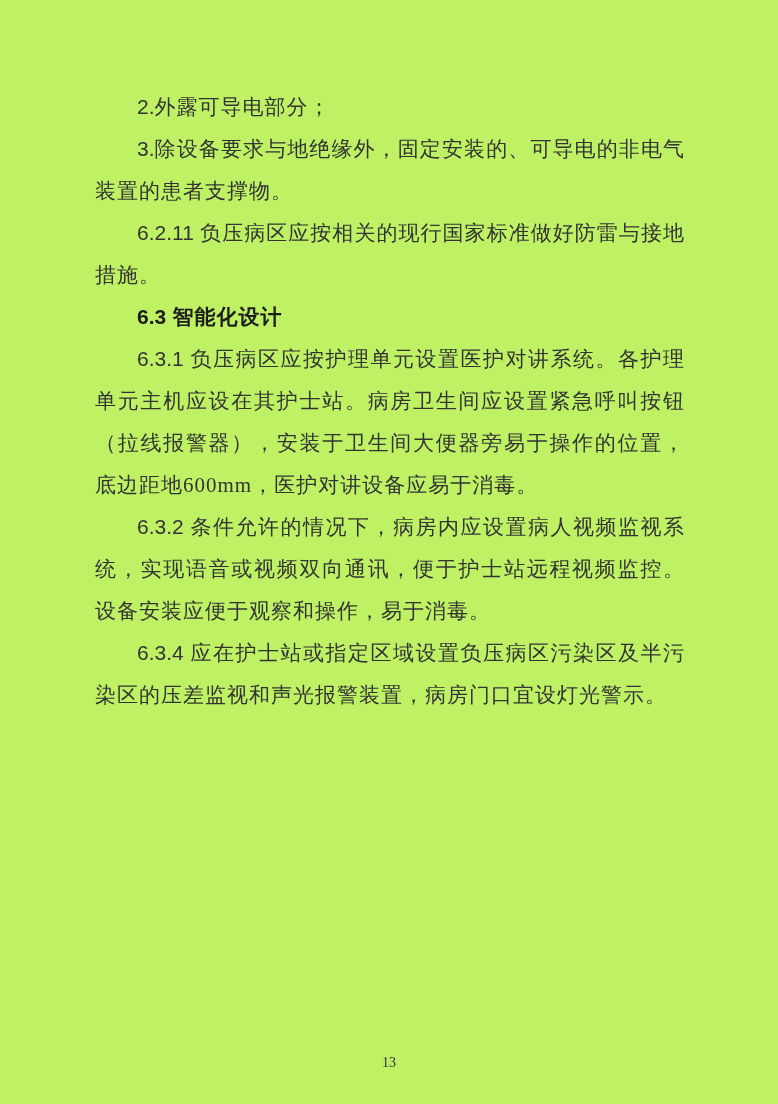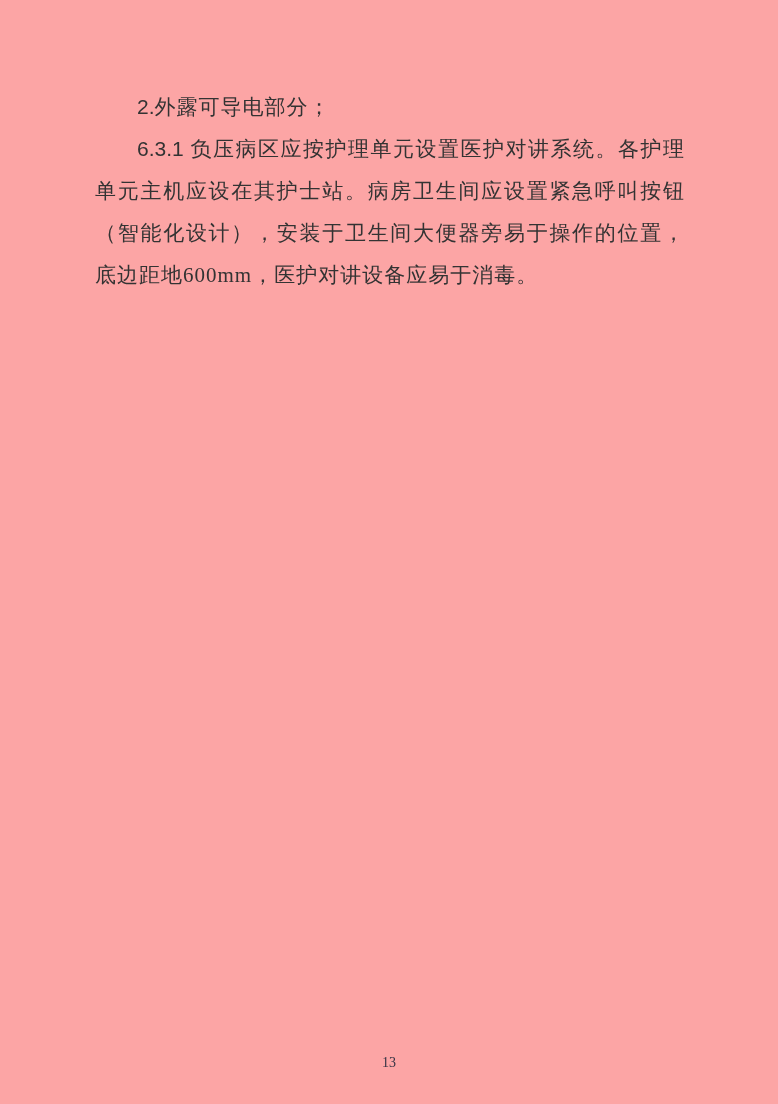--- a/index.html
+++ b/index.html
@@ -7,21 +7,21 @@
     width: 778px;
     height: 1104px;
     background: #ffffff;
     position: relative;
     overflow: hidden;
     font-family: "Liberation Serif", serif;
   }
   .page {
     position: absolute;
     inset: 0;
-    background: #fca5a5;
+    background: #bef264;
   }
   .content {
     position: absolute;
     left: 95px;
     top: 86px;
     width: 590px;
   }
   p.para {
     margin: 0;
     font-size: 21px;
@@ -54,23 +54,28 @@
     margin-top: 12px;
   }
 </style>
 </head>
 <body>
 
 <div class="page">
   <div class="content">
   <p class="para"><span class="num">2.</span><span class="txt">外露可导电部分；</span></p>
 
+  <p class="para"><span class="num">3.</span><span class="txt">除设备要求与地绝缘外，固定安装的、可导电的非电气装置的患者支撑物。</span></p>
+
+  <p class="para"><span class="num">6.2.11</span><span class="txt"> 负压病区应按相关的现行国家标准做好防雷与接地措施。</span></p>
+
+  <p class="para heading"><span class="num">6.3</span><span class="txt"> 智能化设计</span></p>
+
+  <p class="para"><span class="num">6.3.1</span><span class="txt"> 负压病区应按护理单元设置医护对讲系统。各护理单元主机应设在其护士站。病房卫生间应设置紧急呼叫按钮（拉线报警器），安装于卫生间大便器旁易于操作的位置，底边距地600mm，医护对讲设备应易于消毒。</span></p>
+
+  <p class="para"><span class="num">6.3.2</span><span class="txt"> 条件允许的情况下，病房内应设置病人视频监视系统，实现语音或视频双向通讯，便于护士站远程视频监控。设备安装应便于观察和操作，易于消毒。</span></p>
 
 
-
-  <p class="para"><span class="num">6.3.1</span><span class="txt"> 负压病区应按护理单元设置医护对讲系统。各护理单元主机应设在其护士站。病房卫生间应设置紧急呼叫按钮（智能化设计），安装于卫生间大便器旁易于操作的位置，底边距地600mm，医护对讲设备应易于消毒。</span></p>
-
-
-
+  <p class="para"><span class="num">6.3.4</span><span class="txt"> 应在护士站或指定区域设置负压病区污染区及半污染区的压差监视和声光报警装置，病房门口宜设灯光警示。</span></p>
 
 </div>
   <div class="pageno">13</div>
 </div>
 
 </body></html>

